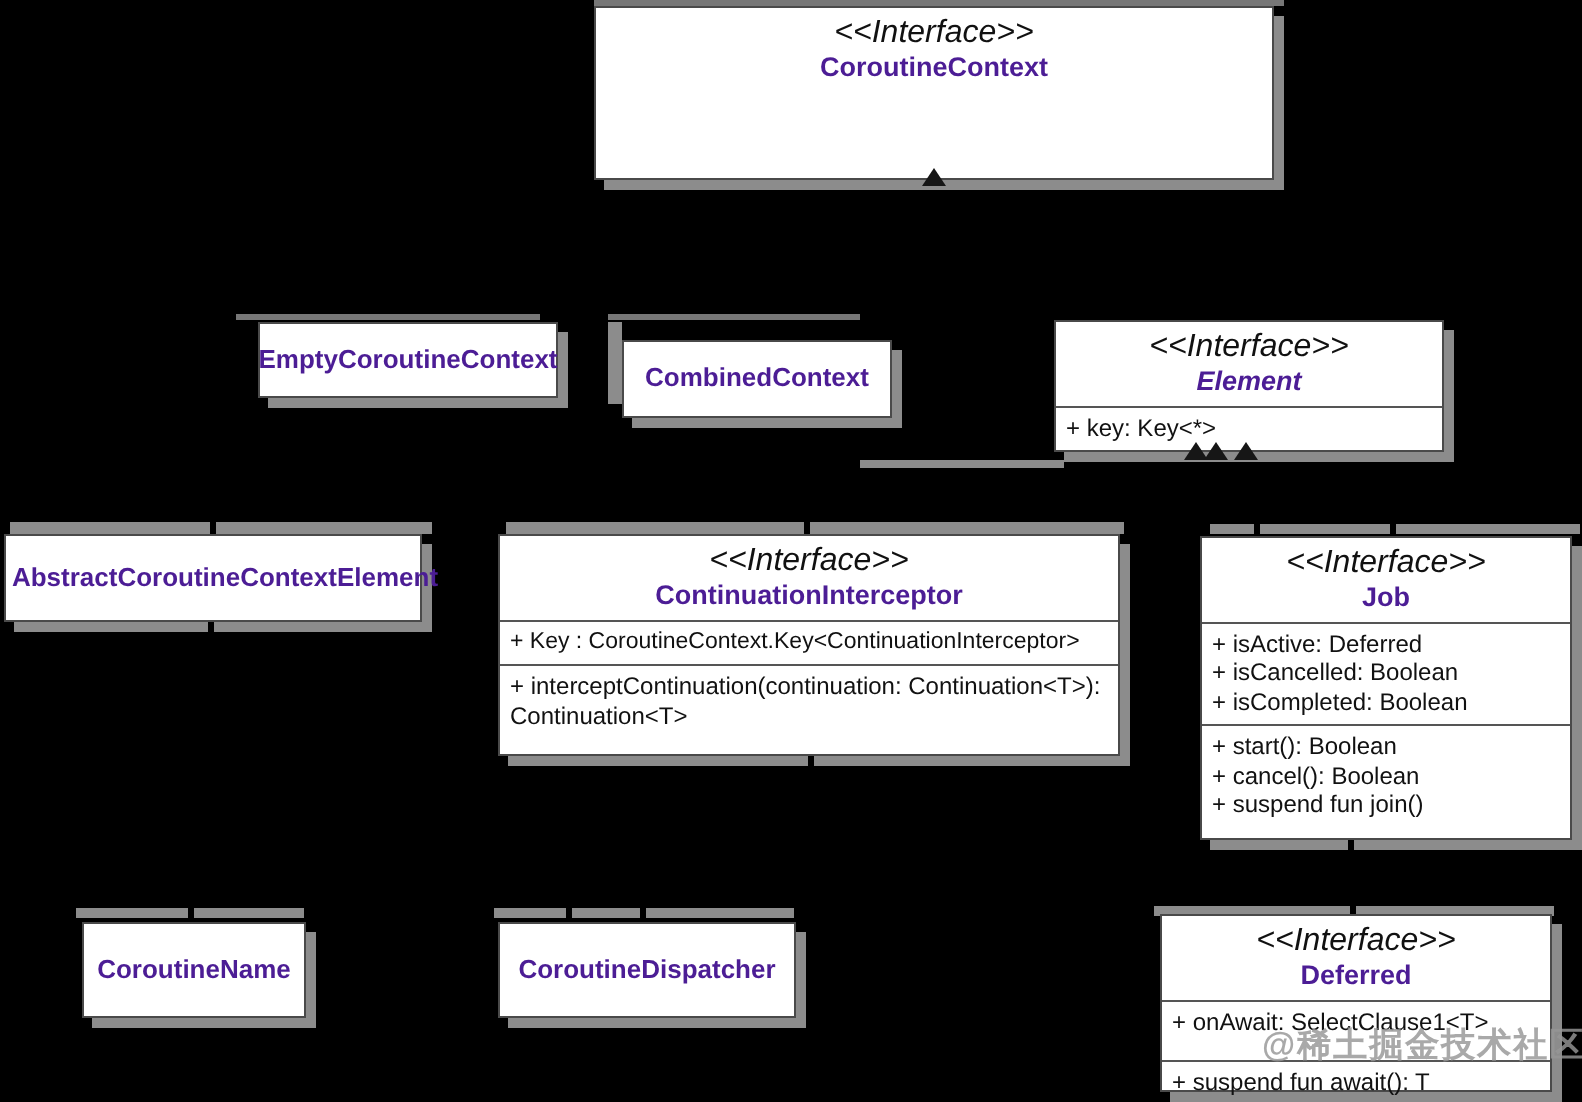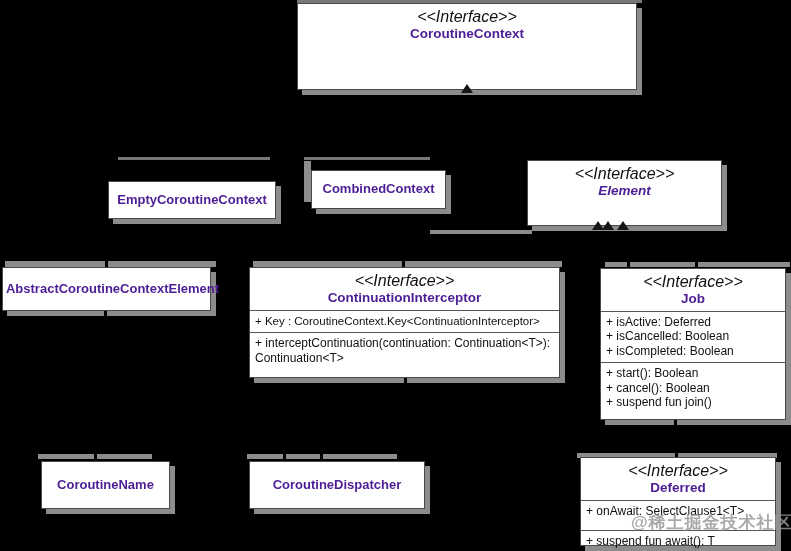--- a/index.html
+++ b/index.html
@@ -52,32 +52,35 @@
       <div class="cname">CoroutineContext</div>
     </div>
   </div>
   <div class="arrowhead" style="left:461px; top:84px;"></div>
 
   <div class="cshadow thin" style="left:118px; top:157px; width:152px;"></div>
   <div class="cshadow thin" style="left:304px; top:157px; width:126px;"></div>
 
   <div class="cshadow" style="left:304px; top:161px; width:7px; height:41px;"></div>
 
-  <div class="uml-box plain-box" style="left:108px; top:161px; width:168px; height:38px;margin-top:20px;">
+  <div class="uml-box plain-box" style="left:129px; top:161px; width:150px; height:38px;">
     <div class="cname" style="font-size:13px;">EmptyCoroutineContext</div>
   </div>
 
   <div class="uml-box plain-box" style="left:311px; top:170px; width:135px; height:39px;">
     <div class="cname" style="font-size:13px;">CombinedContext</div>
   </div>
 
   <div class="uml-box" style="left:527px; top:160px; width:195px; height:66px;">
     <div class="hdr">
       <div class="stereo">&lt;&lt;Interface&gt;&gt;</div>
       <div class="cname it">Element</div>
+    </div>
+    <div class="compartment">
+      <div class="member">+ key: Key&lt;*&gt;</div>
     </div>
   </div>
 
   <div class="cshadow" style="left:430px; top:230px; width:102px; height:4px;"></div>
   <div class="arrowhead" style="left:592px; top:221px;"></div>
   <div class="arrowhead" style="left:602px; top:221px;"></div>
   <div class="arrowhead" style="left:617px; top:221px;"></div>
 
   <div class="cshadow" style="left:5px; top:261px; width:211px; height:6px;">
     <div class="tick" style="left:100px;"></div>
@@ -131,25 +134,25 @@
     <div class="tick" style="left:56px;"></div>
   </div>
   <div class="cshadow" style="left:247px; top:454px; width:150px; height:5px;">
     <div class="tick" style="left:36px;"></div>
     <div class="tick" style="left:73px;"></div>
   </div>
   <div class="cshadow" style="left:577px; top:453px; width:200px; height:5px;">
     <div class="tick" style="left:98px;"></div>
   </div>
 
-  <div class="uml-box plain-box" style="left:41px; top:461px; width:129px; height:48px;">
+  <div class="uml-box plain-box" style="left:41px; top:461px; width:112px; height:48px;">
     <div class="cname" style="font-size:13px;">CoroutineName</div>
   </div>
 
-  <div class="uml-box plain-box" style="left:249px; top:461px; width:176px; height:48px;">
+  <div class="uml-box plain-box" style="left:249px; top:461px; width:149px; height:48px;">
     <div class="cname" style="font-size:13px;">CoroutineDispatcher</div>
   </div>
 
   <div class="uml-box" style="left:580px; top:457px; width:196px; height:89px;">
     <div class="hdr">
       <div class="stereo">&lt;&lt;Interface&gt;&gt;</div>
       <div class="cname">Deferred</div>
     </div>
     <div class="compartment" style="height:30px;">
       <div class="member">+ onAwait: SelectClause1&lt;T&gt;</div>

